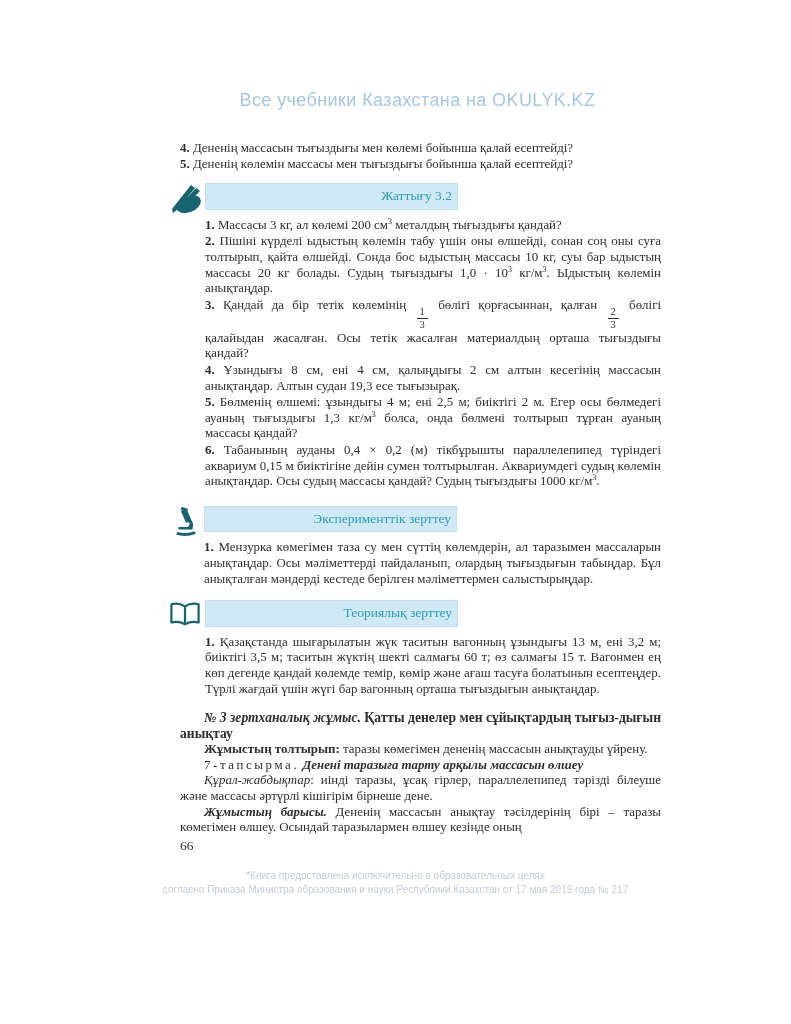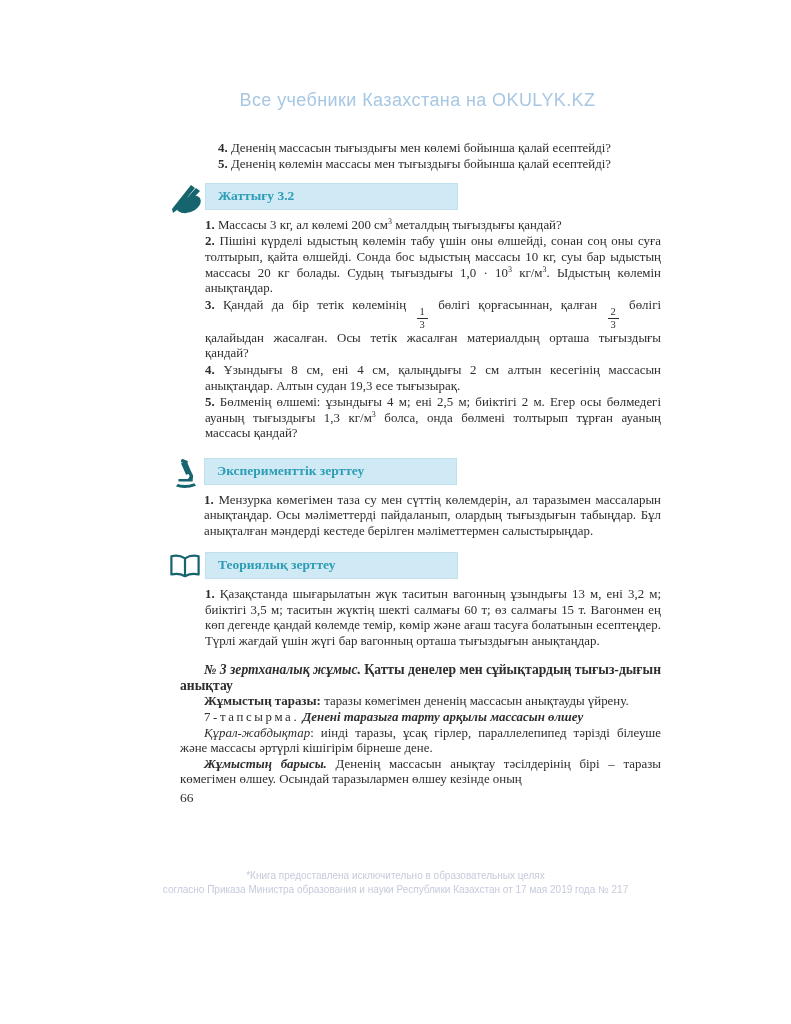--- a/index.html
+++ b/index.html
@@ -20,27 +20,27 @@
   }
   .watermark{
     position:absolute;top:90px;left:0;width:100%;text-align:center;
     font-family:"Liberation Sans","DejaVu Sans",sans-serif;
     font-size:18px;color:var(--watermark_blue);letter-spacing:0.4px;padding-left:44px;
   }
   .content{
     position:absolute;left:180px;top:141px;width:481px;
     font-size:12.9px;line-height:15.6px;
   }
-  .questions{margin-left:38px;}
+  .questions{}
   .q-line{margin:0;text-align:left;}
   .section{position:relative;margin-left:25px;margin-top:11px;}
   .sec-head{
     background:var(--header_bg);border:1px solid var(--header_border);
-    color:var(--accent_teal);font-weight:bold;font-size:13.5px;
-    padding:4px 5px 5px 12px;width:253px;margin:0 0 8px 0;
+    color:var(--accent_teal);font-weight:normal;font-size:13.5px;
+    padding:4px 5px 5px 12px;width:253px;margin:0 0 8px 0;text-align:right;
   }
   .sec-icon{position:absolute;color:var(--icon_teal);}
   .sec-icon.pencil{left:-36px;top:-2px;width:36px;height:36px;}
   .sec-icon.micro{left:-33px;top:0px;width:30px;height:32px;}
   .sec-icon.book{left:-37px;top:1px;width:34px;height:26px;}
   .item{margin:0 0 1px 0;text-align:justify;}
   sup{font-size:0.62em;vertical-align:super;line-height:0;}
   .fr{display:inline-flex;flex-direction:column;vertical-align:-0.55em;
       text-align:center;font-size:0.82em;line-height:1.15;margin:0 2px;}
   .fr i{font-style:normal;display:block;padding:0 3px;}
@@ -86,20 +86,21 @@
       <p class="item"><b>2.</b> Пішіні күрделі ыдыстың көлемін табу үшін оны өлшейді, сонан соң оны суға толтырып, қайта өлшейді. Сонда бос ыдыстың массасы 10 кг, суы бар ыдыстың массасы 20 кг болады. Судың тығыздығы 1,0 · 10<sup>3</sup> кг/м<sup>3</sup>. Ыдыстың көлемін анықтаңдар.</p>
       <p class="item"><b>3.</b> Қандай да бір тетік көлемінің <span class="fr">
             <i>1</i>
             <i>3</i>
           </span> бөлігі қорғасыннан, қалған <span class="fr">
             <i>2</i>
             <i>3</i>
           </span> бөлігі қалайыдан жасалған. Осы тетік жасалған материалдың орташа тығыздығы қандай?</p>
       <p class="item"><b>4.</b> Ұзындығы 8 см, ені 4 см, қалыңдығы 2 см алтын кесегінің массасын анықтаңдар. Алтын судан 19,3 есе тығызырақ.</p>
       <p class="item"><b>5.</b> Бөлменің өлшемі: ұзындығы 4 м; ені 2,5 м; биіктігі 2 м. Егер осы бөлмедегі ауаның тығыздығы 1,3 кг/м<sup>3</sup> болса, онда бөлмені толтырып тұрған ауаның массасы қандай?</p>
+      <p class="item"><b>6.</b> Табанының ауданы 0,4 × 0,2 (м) тікбұрышты параллелепипед түріндегі аквариум 0,15 м биіктігіне дейін сумен толтырылған. Аквариумдегі судың көлемін анықтаңдар. Осы судың массасы қандай? Судың тығыздығы 1000 кг/м<sup>3</sup>.</p>
     </div>
 
     <div class="section" style="margin-top:16px;margin-left:24px;">
       <span class="sec-icon micro">
         <svg viewBox="0 0 36 36" width="30" height="32">
           <g fill="currentColor">
             <rect x="12" y="1" width="8" height="4" rx="1" transform="rotate(20 16 3)"></rect>
             <polygon points="12,5 19,3 25,17 18,19"></polygon>
             <path d="M23 15 Q29 20 25 26 L20 24 Q24 21 21 18 Z"></path>
             <rect x="9" y="24" width="17" height="3"></rect>
@@ -119,21 +120,21 @@
             <line x1="20" y1="6" x2="20" y2="27"></line>
           </g>
         </svg>
       </span>
       <div class="sec-head">Теориялық зерттеу</div>
       <p class="item"><b>1.</b> Қазақстанда шығарылатын жүк таситын вагонның ұзындығы 13 м, ені 3,2 м; биіктігі 3,5 м; таситын жүктің шекті салмағы 60 т; өз салмағы 15 т. Вагонмен ең көп дегенде қандай көлемде темір, көмір және ағаш тасуға болатынын есептеңдер. Түрлі жағдай үшін жүгі бар вагонның орташа тығыздығын анықтаңдар.</p>
     </div>
 
     <div class="lab">
       <p class="lab-title"><b><i>№ 3 зертханалық жұмыс.</i> Қатты денелер мен сұйықтардың тығыз-дығын анықтау</b></p>
-      <p><b>Жұмыстың таразы:</b> таразы көмегімен дененің массасын анықтауды үйрену.</p>
+      <p><b>Жұмыстың толтырып:</b> таразы көмегімен дененің массасын анықтауды үйрену.</p>
       <p><span class="sp">7-тапсырма.</span> <b><i>Денені таразыға тарту арқылы массасын өлшеу</i></b></p>
       <p><i>Құрал-жабдықтар</i>: иінді таразы, ұсақ гірлер, параллелепипед тәрізді білеуше және массасы әртүрлі кішігірім бірнеше дене.</p>
       <p><b><i>Жұмыстың барысы.</i></b> Дененің массасын анықтау тәсілдерінің бірі – таразы көмегімен өлшеу. Осындай таразылармен өлшеу кезінде оның</p>
     </div>
 
     <div class="pagenum">66</div>
   </div>
 
   <div class="footer">
     <div>*Книга предоставлена исключительно в образовательных целях</div>

